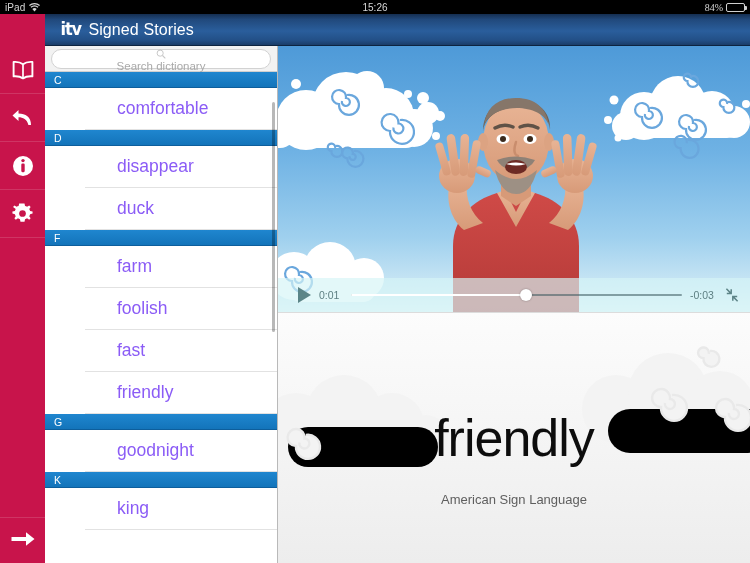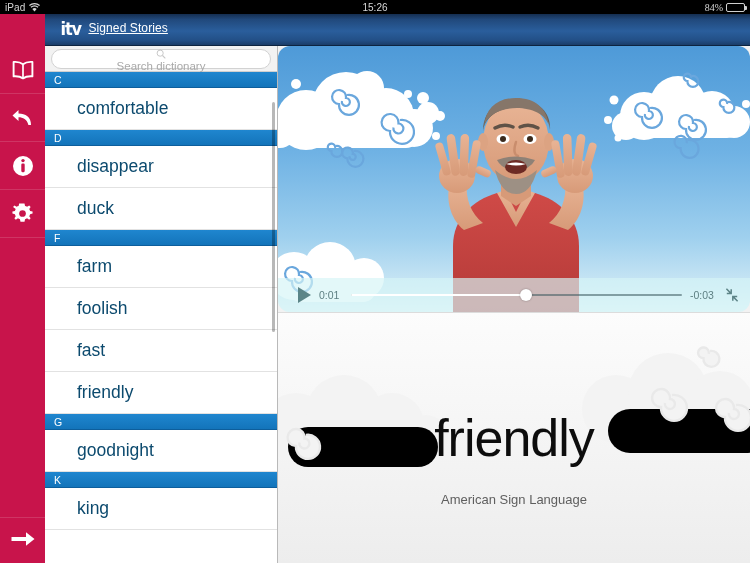--- a/index.html
+++ b/index.html
@@ -40,21 +40,21 @@
     background:linear-gradient(to bottom,#152e50 0%,#21497c 18%,#2a5e9c 55%,#224f86 85%,#1a3d68 100%);
     border-bottom:1px solid #0d2440;
     display:flex; align-items:center;
   }
   .header-inner { display:flex; align-items:flex-start; padding-left:60px; gap:7px; }
   .itv-logo {
     font-weight:bold; font-size:17px; color:#fff; letter-spacing:-1.2px;
     font-family:"DejaVu Sans", sans-serif; line-height:1;
     transform:scaleX(0.95);
   }
-  .app-title { color:#fff; font-size:12px; letter-spacing:.1px;text-decoration:underline; }
+  .app-title { color:#fff; font-size:16px; letter-spacing:.1px; }
 
   
   .rail {
     position:absolute; top:14px; left:0; width:45px; height:549px;
     background:#c8144b; z-index:6;
   }
   .rail-top-pad { height:32px; }
   .rail-btn {
     width:45px; height:48px; display:flex; align-items:center; justify-content:center;
     border-bottom:1px solid rgba(255,255,255,.14);
@@ -94,37 +94,37 @@
   .list { height:491px; overflow:hidden; position:relative; }
   .sect-head {
     height:16px; background:linear-gradient(to bottom,#1f86cf 0%,#1374ba 100%);
     color:#fff; font-size:10.5px; display:flex; align-items:center;
     padding-left:9px; border-bottom:1px solid #0d5e9c;
     letter-spacing:.2px;
   }
   .word-row {
     height:42px; display:flex; align-items:center; padding-left:32px;
     border-bottom:1px solid #e2e2e2; background:#fff;
-    font-size:17.5px; color:#0c4a6e; font-weight:400;
+    font-size:17.5px; color:#8b5cf6; font-weight:400;
     font-family:"Liberation Sans", sans-serif;
+    margin-left:40px;
   }
   .list-scrollbar {
     position:absolute; right:2px; top:30px; width:3px; height:230px;
     background:rgba(0,0,0,.28); border-radius:2px;
   }
 
   
   .content {
     position:absolute; top:46px; left:278px; width:472px; height:517px;
     overflow:hidden; z-index:2; background:#f2f2f2;
   }
   .video {
     position:relative; width:472px; height:266px; overflow:hidden;
     background:linear-gradient(to bottom,#4e9ad8 0%,#6fb2e4 40%,#9fd0ee 72%,#cfe9f5 92%,#e6f4f8 100%);
-    border-radius:12px;
   }
   .cloud { position:absolute; }
   .cl-b { fill:#ffffff; }
   .spiral { fill:none; stroke:#6aa7dd; stroke-width:2.2; }
 
   .playerbar {
     position:absolute; bottom:0; left:0; width:472px; height:34px;
     background:rgba(214,245,246,.68);
     display:flex; align-items:center; padding:0 10px; gap:8px;
   }

